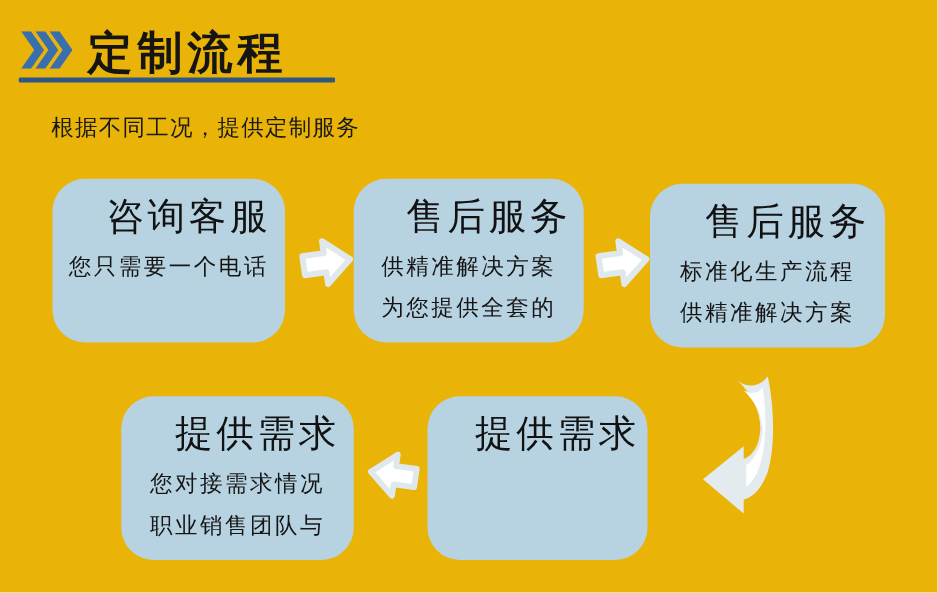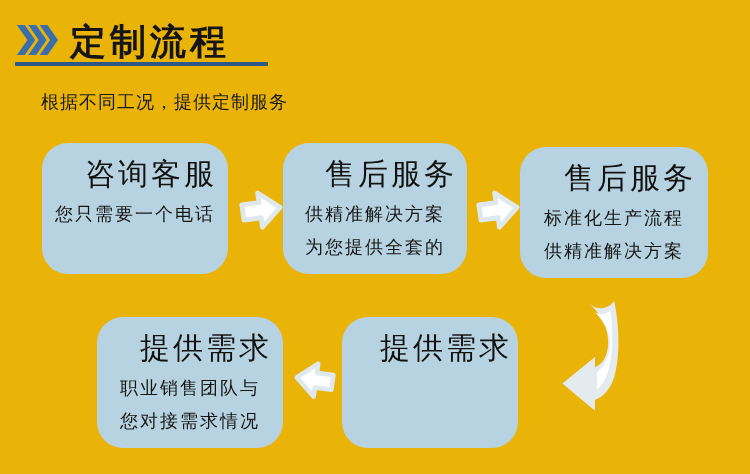--- a/index.html
+++ b/index.html
@@ -117,18 +117,18 @@
     <div class="t">提供需求</div>
   </div>
 
   <svg class="conn arrow-c" viewBox="0 0 52 52">
     <path d="M45 18 L27 18 L27 8 L6 26 L27 44 L27 34 L45 34 Z" fill="#ffffff" stroke="#dfe8ec" stroke-width="5" stroke-linejoin="round" transform="rotate(8 26 26)"></path>
   </svg>
 
   <div class="step box4">
     <div class="t">提供需求</div>
     <div class="s">
+      <div>您对接需求情况</div>
       <div>职业销售团队与</div>
-      <div>您对接需求情况</div>
     </div>
   </div>
 
 </div>
 
 </body></html>

